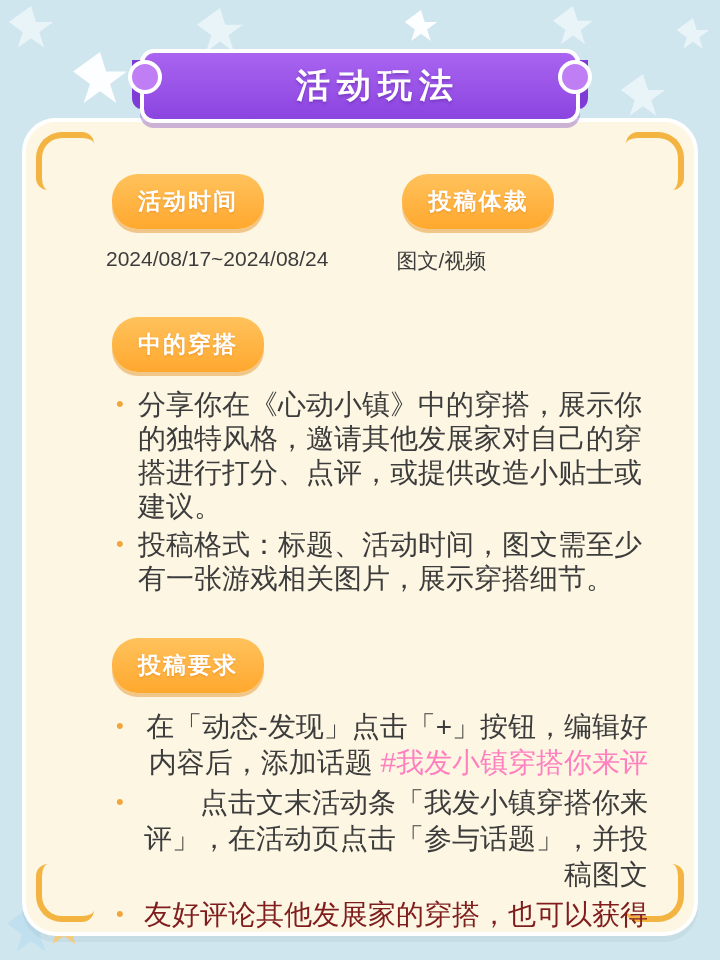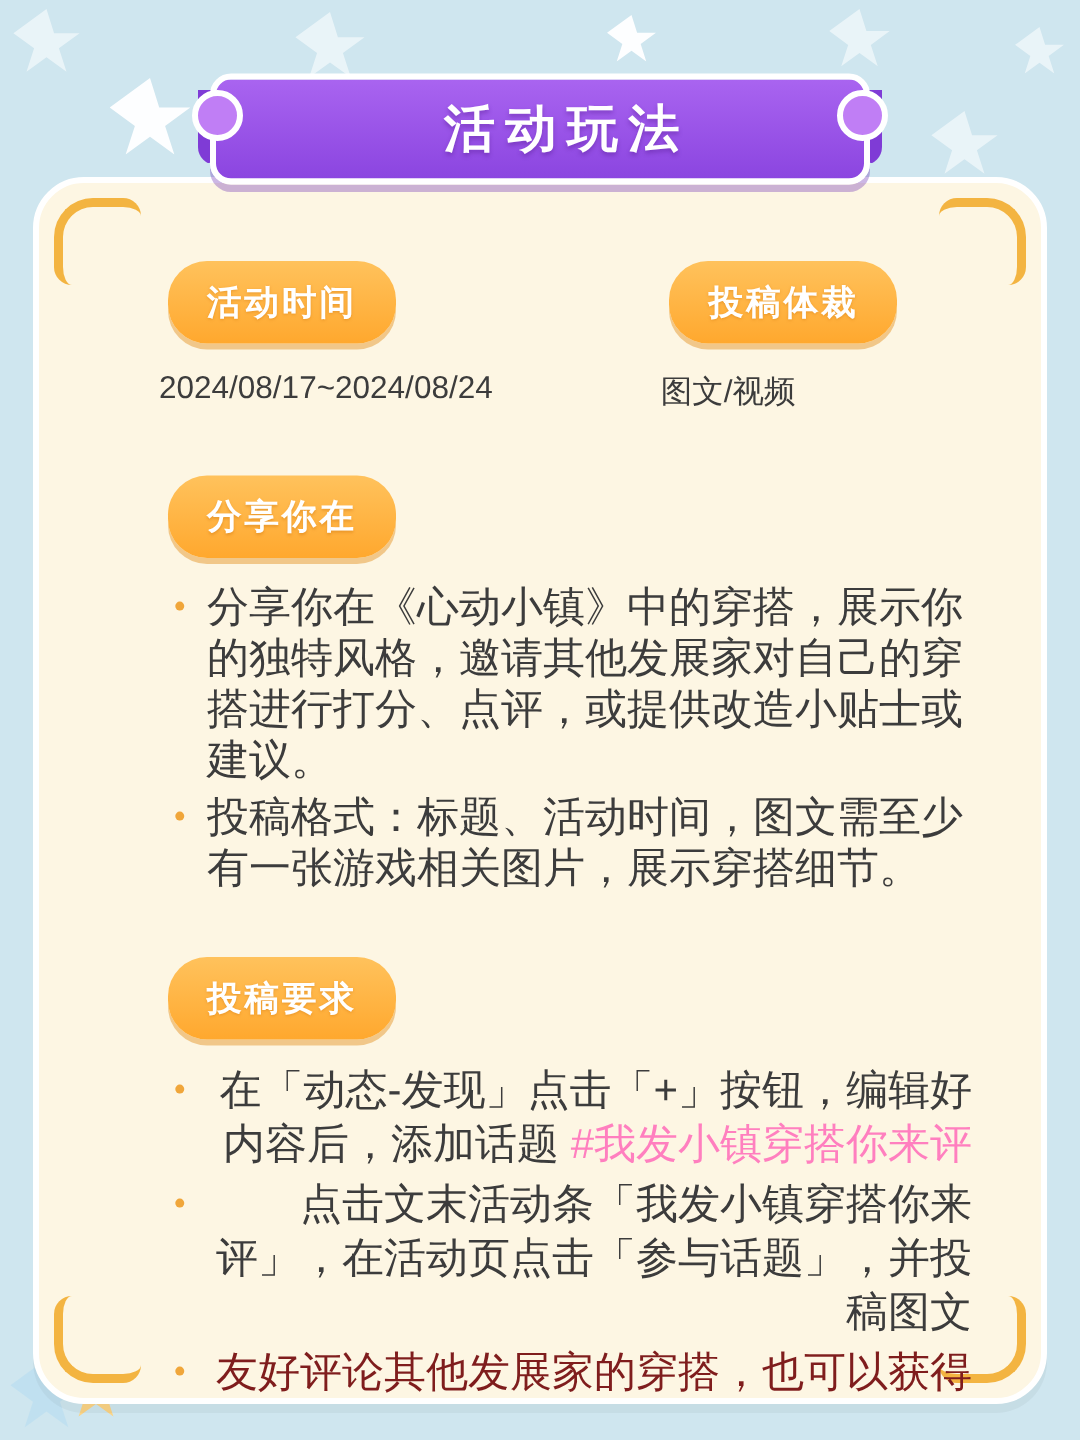--- a/index.html
+++ b/index.html
@@ -115,21 +115,21 @@
     font-weight: bold;
     letter-spacing: 2px;
     border-radius: 26px;
     padding: 12px 26px;
     box-shadow: 0 4px 0 rgba(226,142,26,.45);
     text-shadow: 0 1px 2px rgba(200,110,10,.4);
   }
 
   .row2 {
     display: flex;
-    gap: 112px;
+    gap: 68px;
     padding-left: 40px;
   }
   .col .val {
     margin-top: 18px;
     font-size: 21px;
     font-weight: normal;
     color: #3c3c3c;
   }
   .col .pill-holder { padding-left: 6px; }
 
@@ -199,21 +199,21 @@
       <div class="col">
         <div class="pill-holder">
           <span class="pill">投稿体裁</span>
         </div>
         <div class="val">图文/视频</div>
       </div>
     </div>
 
     <div class="block">
       <div class="pill-holder">
-        <span class="pill">分享你在</span>
+        <span class="pill">中的穿搭</span>
       </div>
       <ul class="items">
         <li>分享你在《心动小镇》中的穿搭，展示你的独特风格，邀请其他发展家对自己的穿搭进行打分、点评，或提供改造小贴士或建议。</li>
         <li>投稿格式：标题、活动时间，图文需至少有一张游戏相关图片，展示穿搭细节。</li>
       </ul>
     </div>
 
     <div class="block sec-join">
       <div class="pill-holder">
         <span class="pill">投稿要求</span>

